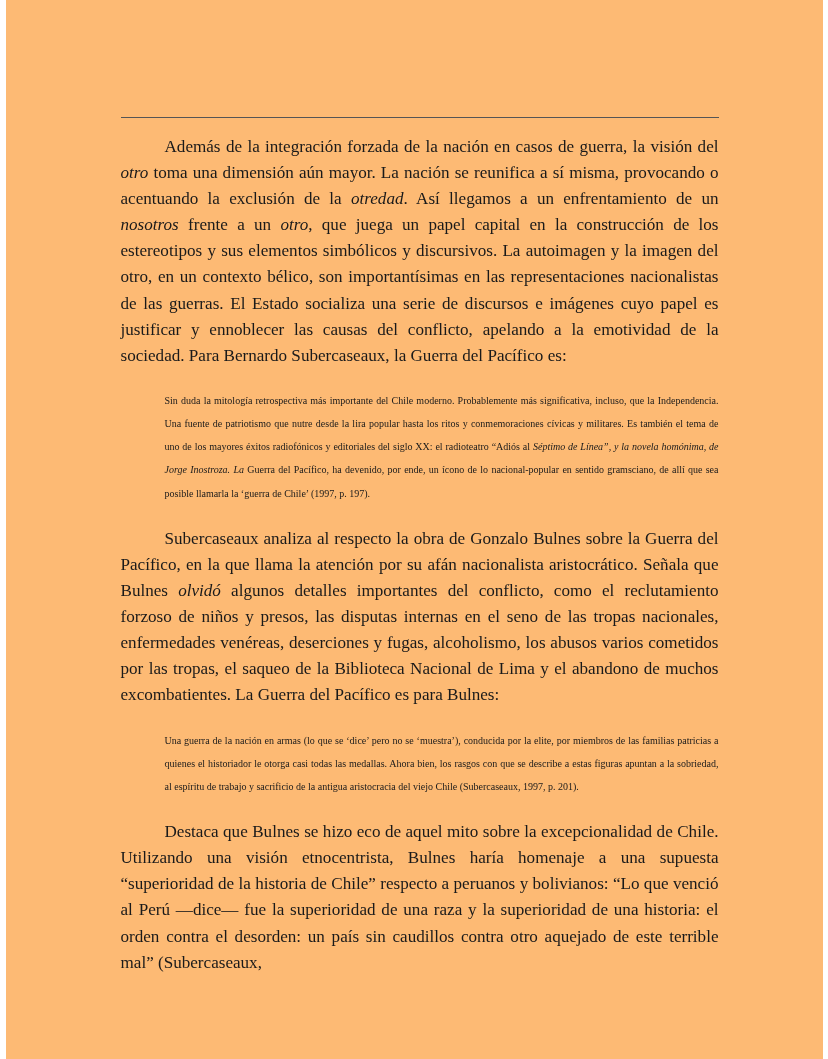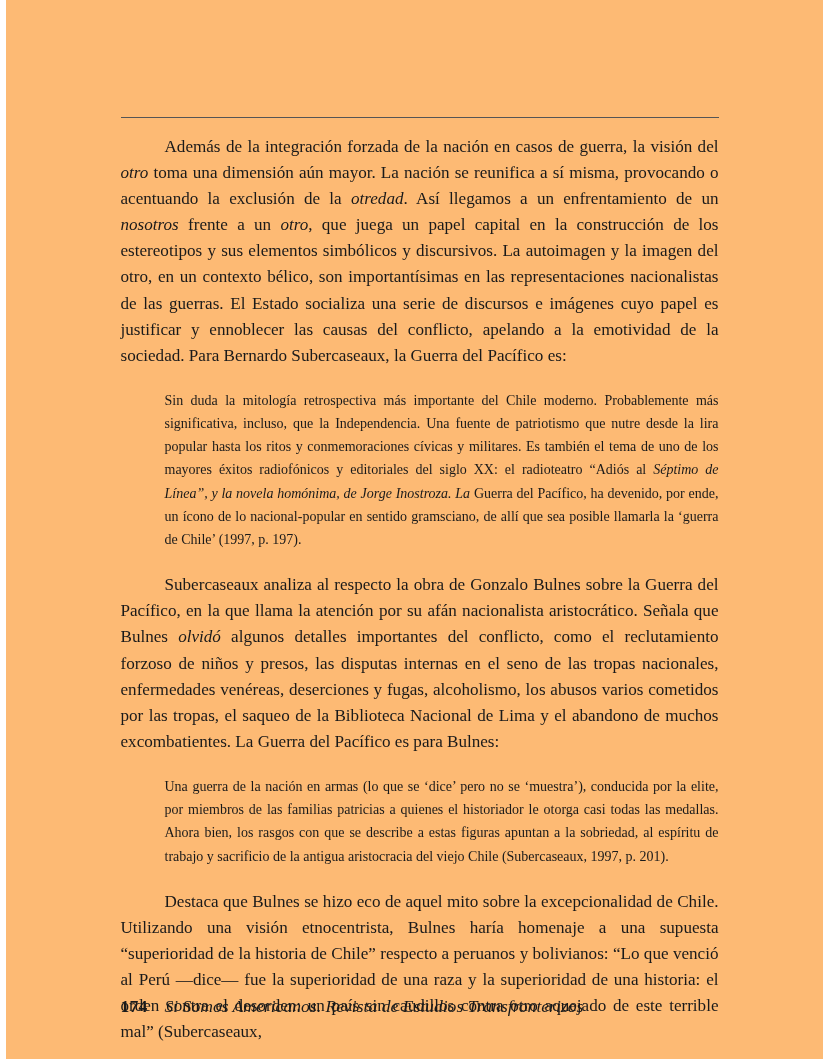--- a/index.html
+++ b/index.html
@@ -54,21 +54,21 @@
     font-size: 14.2px;
     line-height: 23.2px;
     margin-left: 44px;
     width: 554px;
     text-align: justify;
     margin-top: 20px;
     margin-bottom: 21px;
   }
 
   .quote-block p {
-    font-size: 14px;
+    font-size: 10px;
     line-height: 23.2px;
     text-indent: 0;
   }
 
   .gap-after-quote {
     margin-top: 12px;
   }
 
   i, .ital {
     font-style: italic;
@@ -114,18 +114,14 @@
     <p class="body-par gap-after-quote"><span>Subercaseaux analiza al respecto la obra de Gonzalo Bulnes sobre la Guerra del Pacífico, en la que llama la atención por su afán nacionalista aristocrático. Señala que Bulnes </span><i>olvidó</i><span> algunos detalles importantes del conflicto, como el reclutamiento forzoso de niños y presos, las disputas internas en el seno de las tropas nacionales, enfermedades venéreas, deserciones y fugas, alcoholismo, los abusos varios cometidos por las tropas, el saqueo de la Biblioteca Nacional de Lima y el abandono de muchos excombatientes. La Guerra del Pacífico es para Bulnes:</span></p>
 
     <div class="quote-block">
       <p>Una guerra de la nación en armas (lo que se ‘dice’ pero no se ‘muestra’), conducida por la elite, por miembros de las familias patricias a quienes el historiador le otorga casi todas las medallas. Ahora bien, los rasgos con que se describe a estas figuras apuntan a la sobriedad, al espíritu de trabajo y sacrificio de la antigua aristocracia del viejo Chile (Subercaseaux, 1997, p. 201).</p>
     </div>
 
     <p class="body-par gap-after-quote">Destaca que Bulnes se hizo eco de aquel mito sobre la excepcionalidad de Chile. Utilizando una visión etnocentrista, Bulnes haría homenaje a una supuesta “superioridad de la historia de Chile” respecto a peruanos y bolivianos: “Lo que venció al Perú —dice— fue la superioridad de una raza y la superioridad de una historia: el orden contra el desorden: un país sin caudillos contra otro aquejado de este terrible mal” (Subercaseaux,</p>
 
   </div>
 
-  <div class="footer">
-    <span class="folio">174</span>
-    <span class="journal-title">Si Somos Americanos. Revista de Estudios Transfronterizos</span>
-  </div>
 
 </div>
 
 </body></html>

